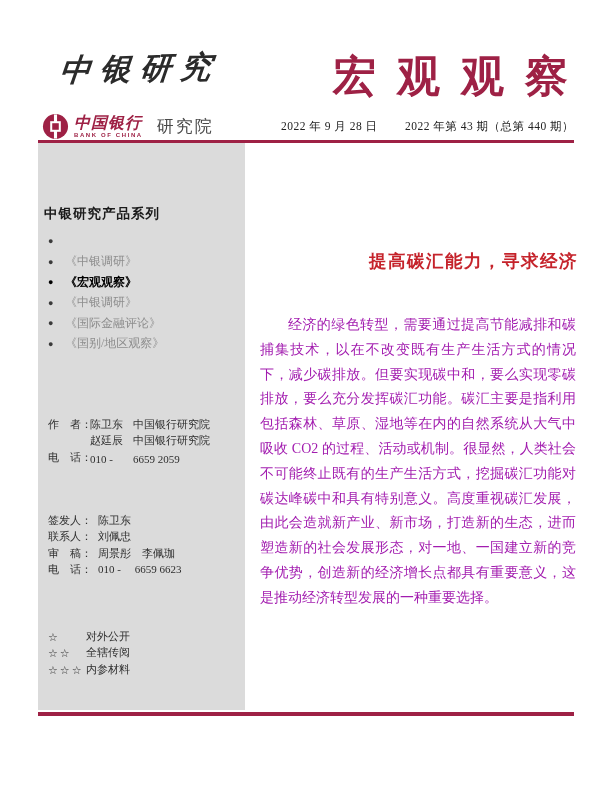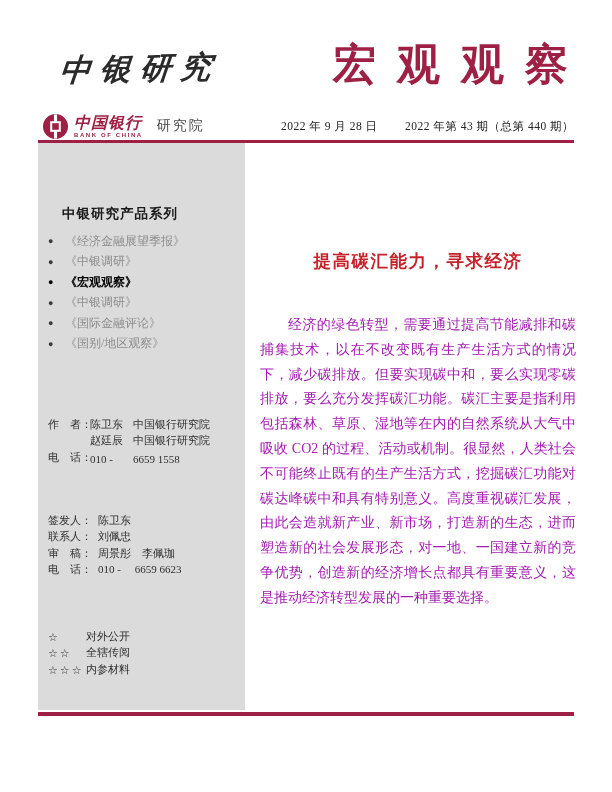--- a/index.html
+++ b/index.html
@@ -11,53 +11,53 @@
   
   .calligraphy {
     position:absolute; left:60px; top:48px;
     font-size:31px; font-weight:bold; font-style:italic;
     letter-spacing:9px; color:#2b2b2b;
     transform:skewX(-7deg) rotate(-1.5deg);
     font-family:"DejaVu Serif","Liberation Serif",serif;
     white-space:nowrap;
   }
   .masthead-title {
-    position:absolute; right:44px; top:36px;
+    position:absolute; right:44px; top:48px;
     font-size:43px; font-weight:bold; color:#9E2145;
     letter-spacing:21px; margin-right:-21px; white-space:nowrap;
     font-family:"Liberation Serif","DejaVu Serif",serif;
   }
   .org-row { position:absolute; left:42px; top:110px; height:32px; display:flex; align-items:center; }
   .emblem { width:27px; height:27px; flex:0 0 auto; }
   .org-text { margin-left:5px; line-height:1; }
   .org-cn {
     font-size:16px; font-weight:bold; font-style:italic; color:#9E2145;
     letter-spacing:1px; white-space:nowrap; display:block;
     font-family:"DejaVu Serif","Liberation Serif",serif;
   }
   .org-en {
     font-size:6px; font-weight:bold; color:#9E2145; letter-spacing:1.6px;
     display:block; margin-top:1px; font-family:"Liberation Sans",sans-serif;
   }
-  .org-unit { margin-left:14px; font-size:14px; color:#4a4a4a; letter-spacing:2px; }
+  .org-unit { margin-left:14px; font-size:17px; color:#4a4a4a; letter-spacing:2px; }
   .dateline {
     position:absolute; right:38px; top:119px; font-size:11.5px; color:#222;
     white-space:nowrap; letter-spacing:.5px;
   }
   .dateline .issue { margin-left:24px; }
   .head-rule { position:absolute; left:38px; top:140px; width:536px; height:3px; background:#9E2145; }
   .bottom-bar { position:absolute; left:38px; top:712px; width:536px; height:4px; background:#9E2145; }
 
   
   .sidebar {
     position:absolute; left:38px; top:143px; width:207px; height:567px;
     background:#DBDBDB;
   }
   .sb-series-title {
-    position:absolute; left:24px; top:62px;
+    position:absolute; left:6px; top:62px;
     font-size:13.5px; font-weight:bold; color:#1a1a1a; letter-spacing:1px;
   }
   .sb-list { position:absolute; left:10px; top:88px; }
   .sb-item { display:flex; align-items:center; height:20.5px; font-size:12px; color:#8d8d8d; }
   .sb-item .bullet { width:17px; font-size:9px; color:#3a3a3a; flex:0 0 auto; }
   .sb-item.active { color:#000; font-weight:bold; }
   .sb-item.active .bullet { color:#000; }
 
   .sb-block { position:absolute; left:10px; font-size:11px; color:#2e2e2e; }
   .sb-row { display:flex; height:16.5px; align-items:flex-end; white-space:nowrap; }
@@ -68,21 +68,21 @@
   .sb-signoff { top:368px; }
   .sb-signoff .sb-label { width:50px; }
   .sb-notes { top:484px; }
   .sb-notes .sb-row { height:16.5px; }
   .sb-stars { width:38px; flex:0 0 auto; font-size:11px; color:#333; letter-spacing:2px; font-family:"DejaVu Sans",sans-serif; }
 
   
   .main { position:absolute; left:258px; top:143px; width:320px; }
   .main-title {
     position:absolute; top:100px; left:0; width:100%;
-    text-align:center; color:#C5232B; font-weight:bold;
+    text-align:right; color:#C5232B; font-weight:bold;
     font-size:17.5px; line-height:37px; letter-spacing:1.5px;
   }
   .main-title sup { font-size:11px; letter-spacing:0; }
   .main-body {
     position:absolute; top:170px; left:2px; width:316px;
     font-size:14px; line-height:24.8px; color:#a21caf;
     text-align:justify; text-indent:2em;
   }
 </style>
 </head>
@@ -113,21 +113,20 @@
   </div>
 
   <div class="head-rule"></div>
 
   <div class="sidebar">
     <div class="sb-series-title">中银研究产品系列</div>
 
     <div class="sb-list">
       <div class="sb-item">
         <span class="bullet">●</span>
-        <span>《经济金融展望季报》</span>
       </div>
       <div class="sb-item">
         <span class="bullet">●</span>
         <span>《中银调研》</span>
       </div>
       <div class="sb-item active">
         <span class="bullet">●</span>
         <span>《宏观观察》</span>
       </div>
       <div class="sb-item">
@@ -151,21 +150,21 @@
         <span class="sb-col2">中国银行研究院</span>
       </div>
       <div class="sb-row">
         <span class="sb-label"></span>
         <span class="sb-col1">赵廷辰</span>
         <span class="sb-col2">中国银行研究院</span>
       </div>
       <div class="sb-row">
         <span class="sb-label">电　话：</span>
         <span class="sb-col1">010 -</span>
-        <span class="sb-col2">6659 1558</span>
+        <span class="sb-col2">6659 2059</span>
       </div>
     </div>
 
     <div class="sb-block sb-signoff">
       <div class="sb-row">
         <span class="sb-label">签发人：</span>
         <span>陈卫东</span>
       </div>
       <div class="sb-row">
         <span class="sb-label">联系人：</span>

